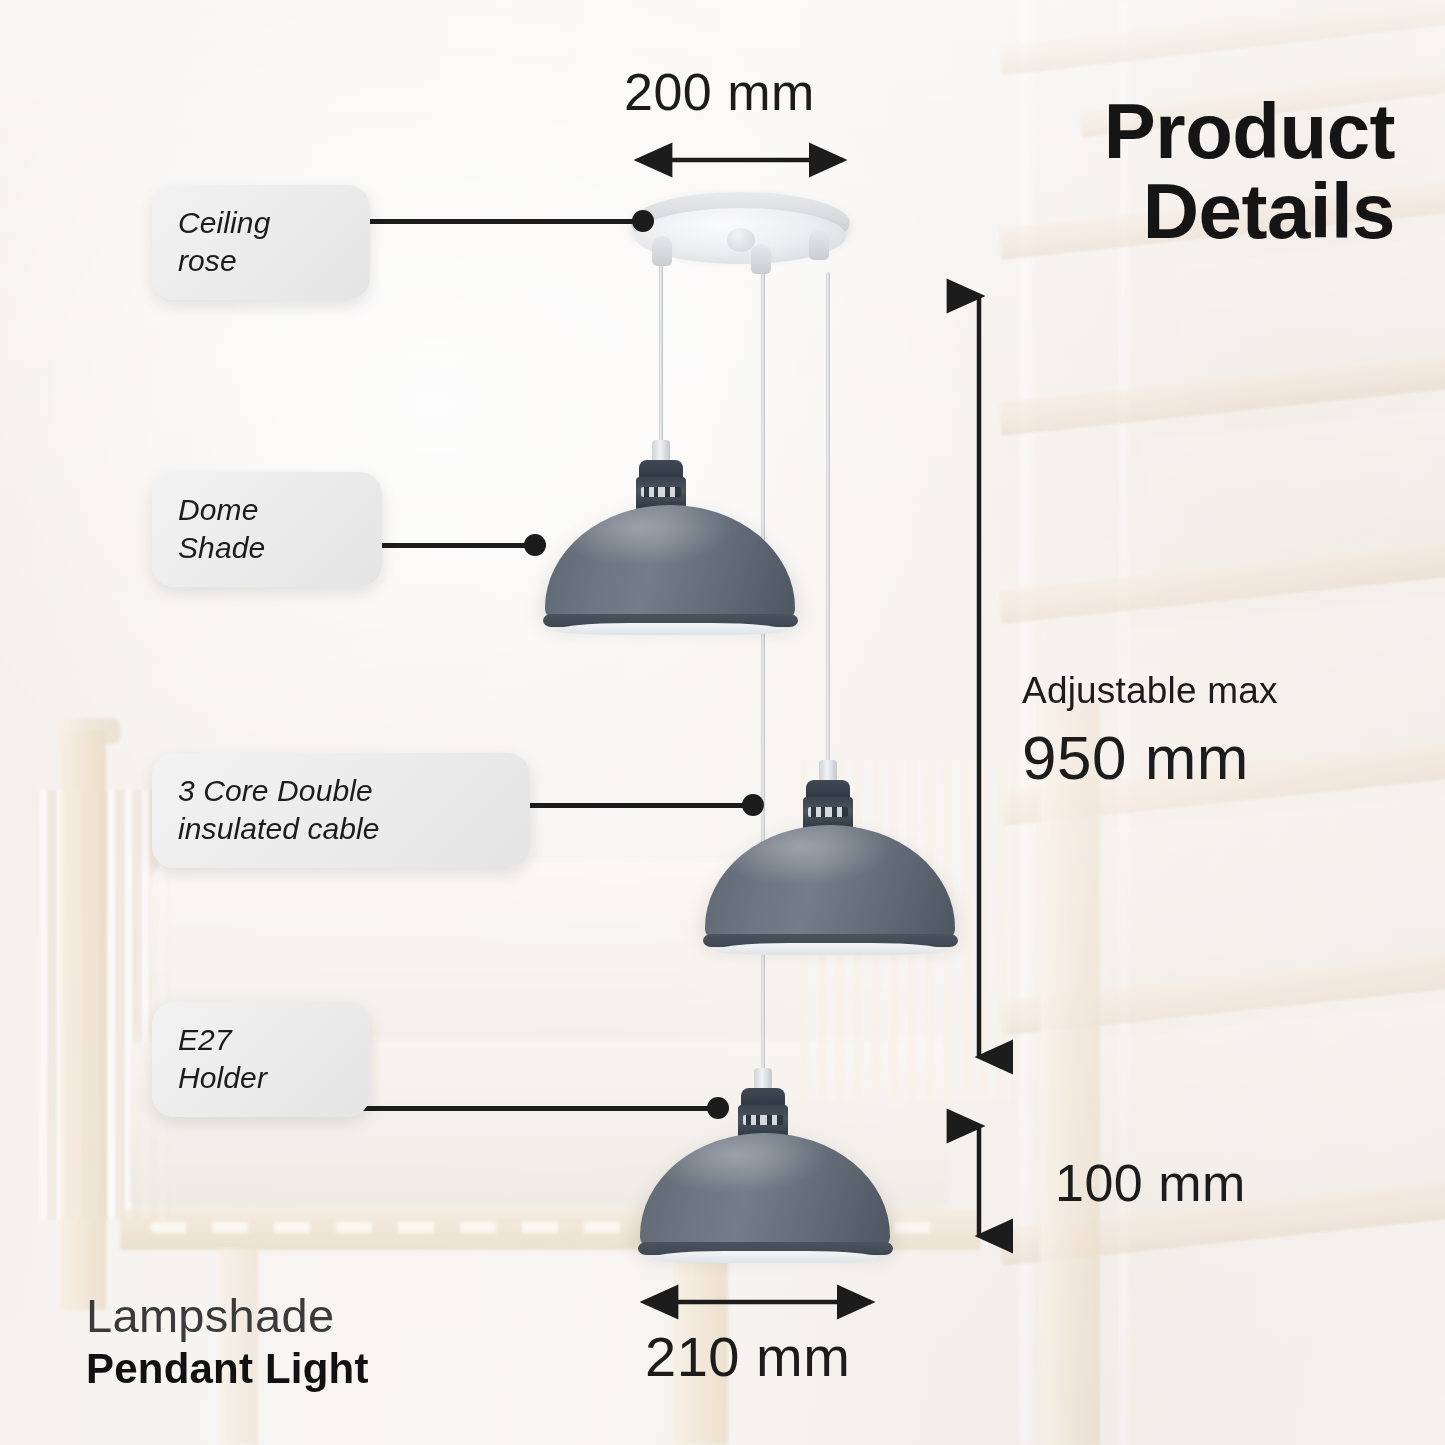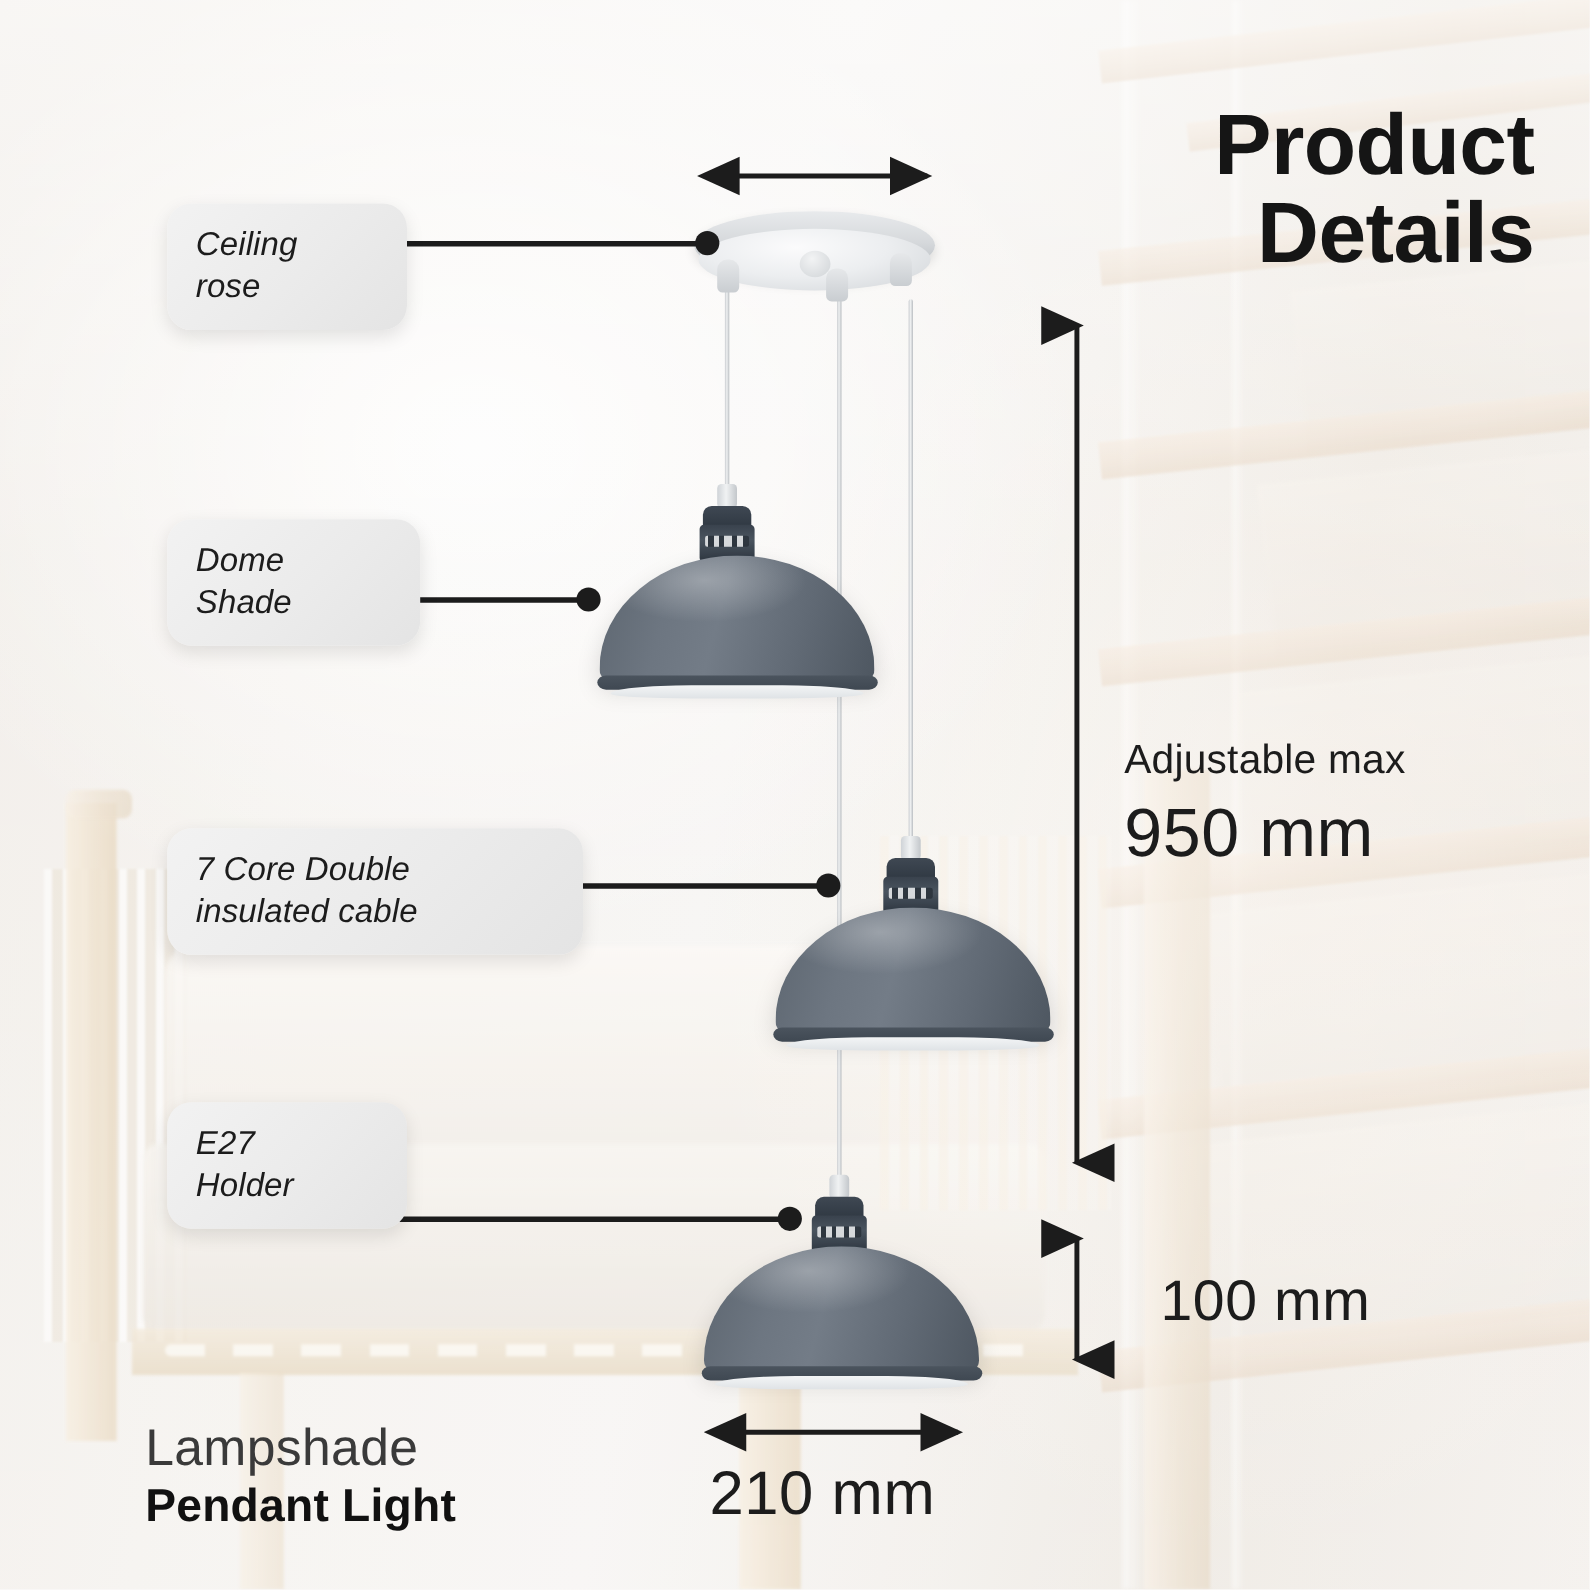--- a/index.html
+++ b/index.html
@@ -209,21 +209,21 @@
   .meas-adj{ font-size:37px; font-weight:400; letter-spacing:.2px; }
   .meas-950{ font-size:62px; font-weight:400; letter-spacing:.5px; }
 
   .title{
     position:absolute; right:50px; top:92px; width:460px;
     text-align:right;
     font-size:78px; line-height:1.02; font-weight:bold;
     color:#151515; letter-spacing:-.5px;
   }
   .brand{
-    position:absolute; left:86px; bottom:52px; color:#1f1f1f;margin-left:46px;
+    position:absolute; left:86px; bottom:52px; color:#1f1f1f;
   }
   .brand .l1{ font-size:47px; font-weight:400; color:#3a3a3a; letter-spacing:.3px;}
   .brand .l2{ font-size:42px; font-weight:bold; color:#111; letter-spacing:.2px; margin-top:2px;}
 
   svg.overlay{ position:absolute; left:0; top:0; width:1445px; height:1445px; pointer-events:none; }
 </style>
 </head>
 <body>
 
 <div id="stage">
@@ -364,26 +364,27 @@
 
   <div class="leader" style="left:360px; top:1106px; width:358px;"></div>
   <div class="leader-dot" style="left:707px; top:1097px;"></div>
 
   <div class="pill" style="left:152px; top:185px; width:166px;">Ceiling
 rose</div>
 
   <div class="pill" style="left:152px; top:472px; width:178px;">Dome
 Shade</div>
 
-  <div class="pill" style="left:152px; top:753px; width:326px;">7 Core Double
+  <div class="pill" style="left:152px; top:753px; width:326px;">3 Core Double
 insulated cable</div>
 
   <div class="pill" style="left:152px; top:1002px; width:166px;">E27
 Holder</div>
 
+  <div class="meas meas-200" style="left:624px; top:62px;">200 mm</div>
 
   <div class="meas meas-adj" style="left:1022px; top:670px;">Adjustable max</div>
 
   <div class="meas meas-950" style="left:1022px; top:722px;">950 mm</div>
 
   <div class="meas meas-100" style="left:1055px; top:1153px;">100 mm</div>
 
   <div class="meas meas-210" style="left:645px; top:1324px;">210 mm</div>
 
   <div class="title">

